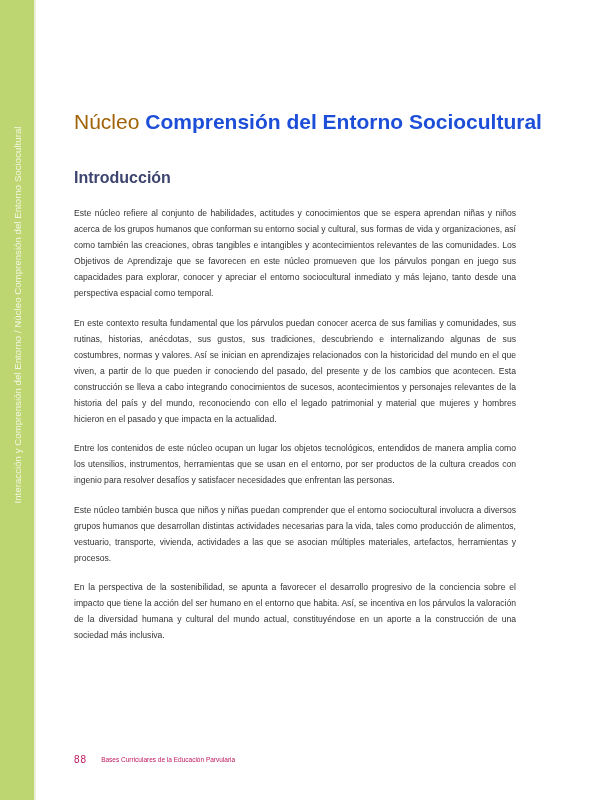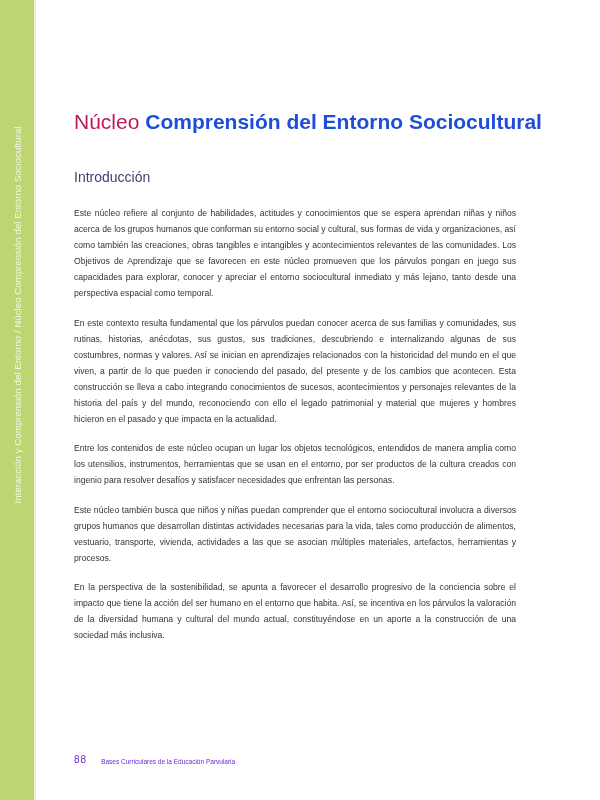--- a/index.html
+++ b/index.html
@@ -22,37 +22,37 @@
     transform: translate(-50%, -50%) rotate(-90deg);
     white-space: nowrap;
     font-size: 9.6px;
     color: #f3f8e2;
     letter-spacing: 0.05px;
   }
   .title {
     position: absolute; left: 74px; top: 110px;
     font-size: 21px; margin: 0; font-weight: normal; white-space: nowrap;
   }
-  .title .t1 { color: #be185d; }
+  .title .t1 { color: #a16207; }
   .title .t2 { color: #1d4ed8; font-weight: bold; }
   .section-heading {
     position: absolute; left: 74px; top: 169px;
-    font-size: 14px; color: #3d4470; margin: 0; font-weight: normal;
+    font-size: 16px; color: #3d4470; margin: 0; font-weight: bold;
   }
   .body-text {
     position: absolute; left: 74px; top: 205px; width: 458px;
   }
   .para {
     font-size: 8.6px; line-height: 16.1px; color: #333333;
     text-align: justify; margin: 0 16px 13px 0;
   }
   .footer {
     position: absolute; left: 74px; top: 754px;
-    display: flex; align-items: flex-end;
-    color: #6d28d9;
+    display: flex; align-items: center;
+    color: #be185d;
   }
   .page-number { font-size: 10px; margin-right: 14px; letter-spacing: 1px; }
   .footer-title { font-size: 6.5px; }
 </style>
 </head>
 <body>
 
 <div class="sidebar">
   <div class="sidebar-text">Interacción y Comprensión del Entorno / Núcleo Comprensión del Entorno Sociocultural</div>
 </div>

